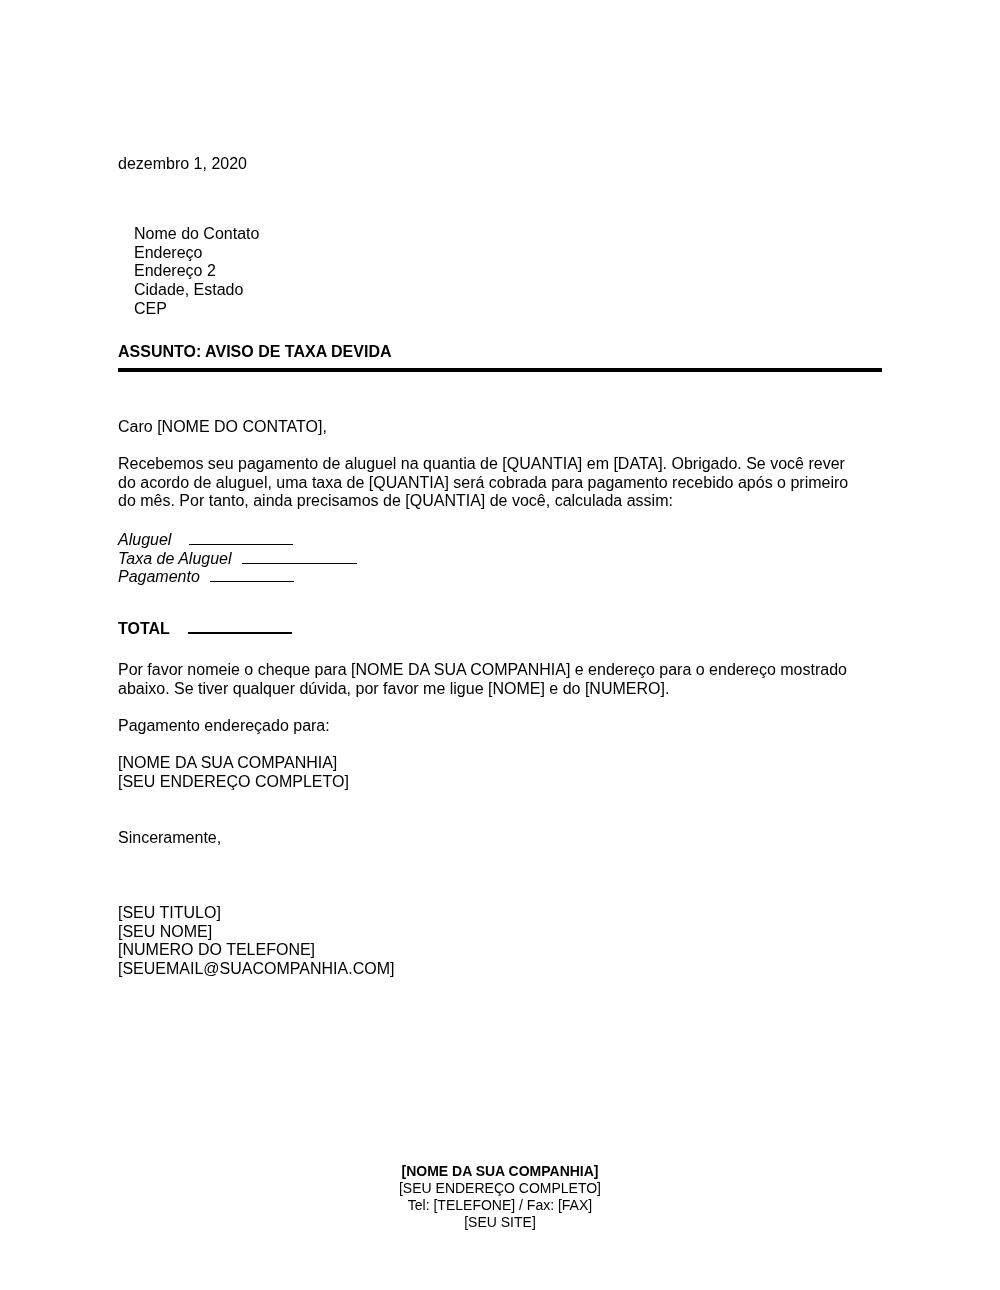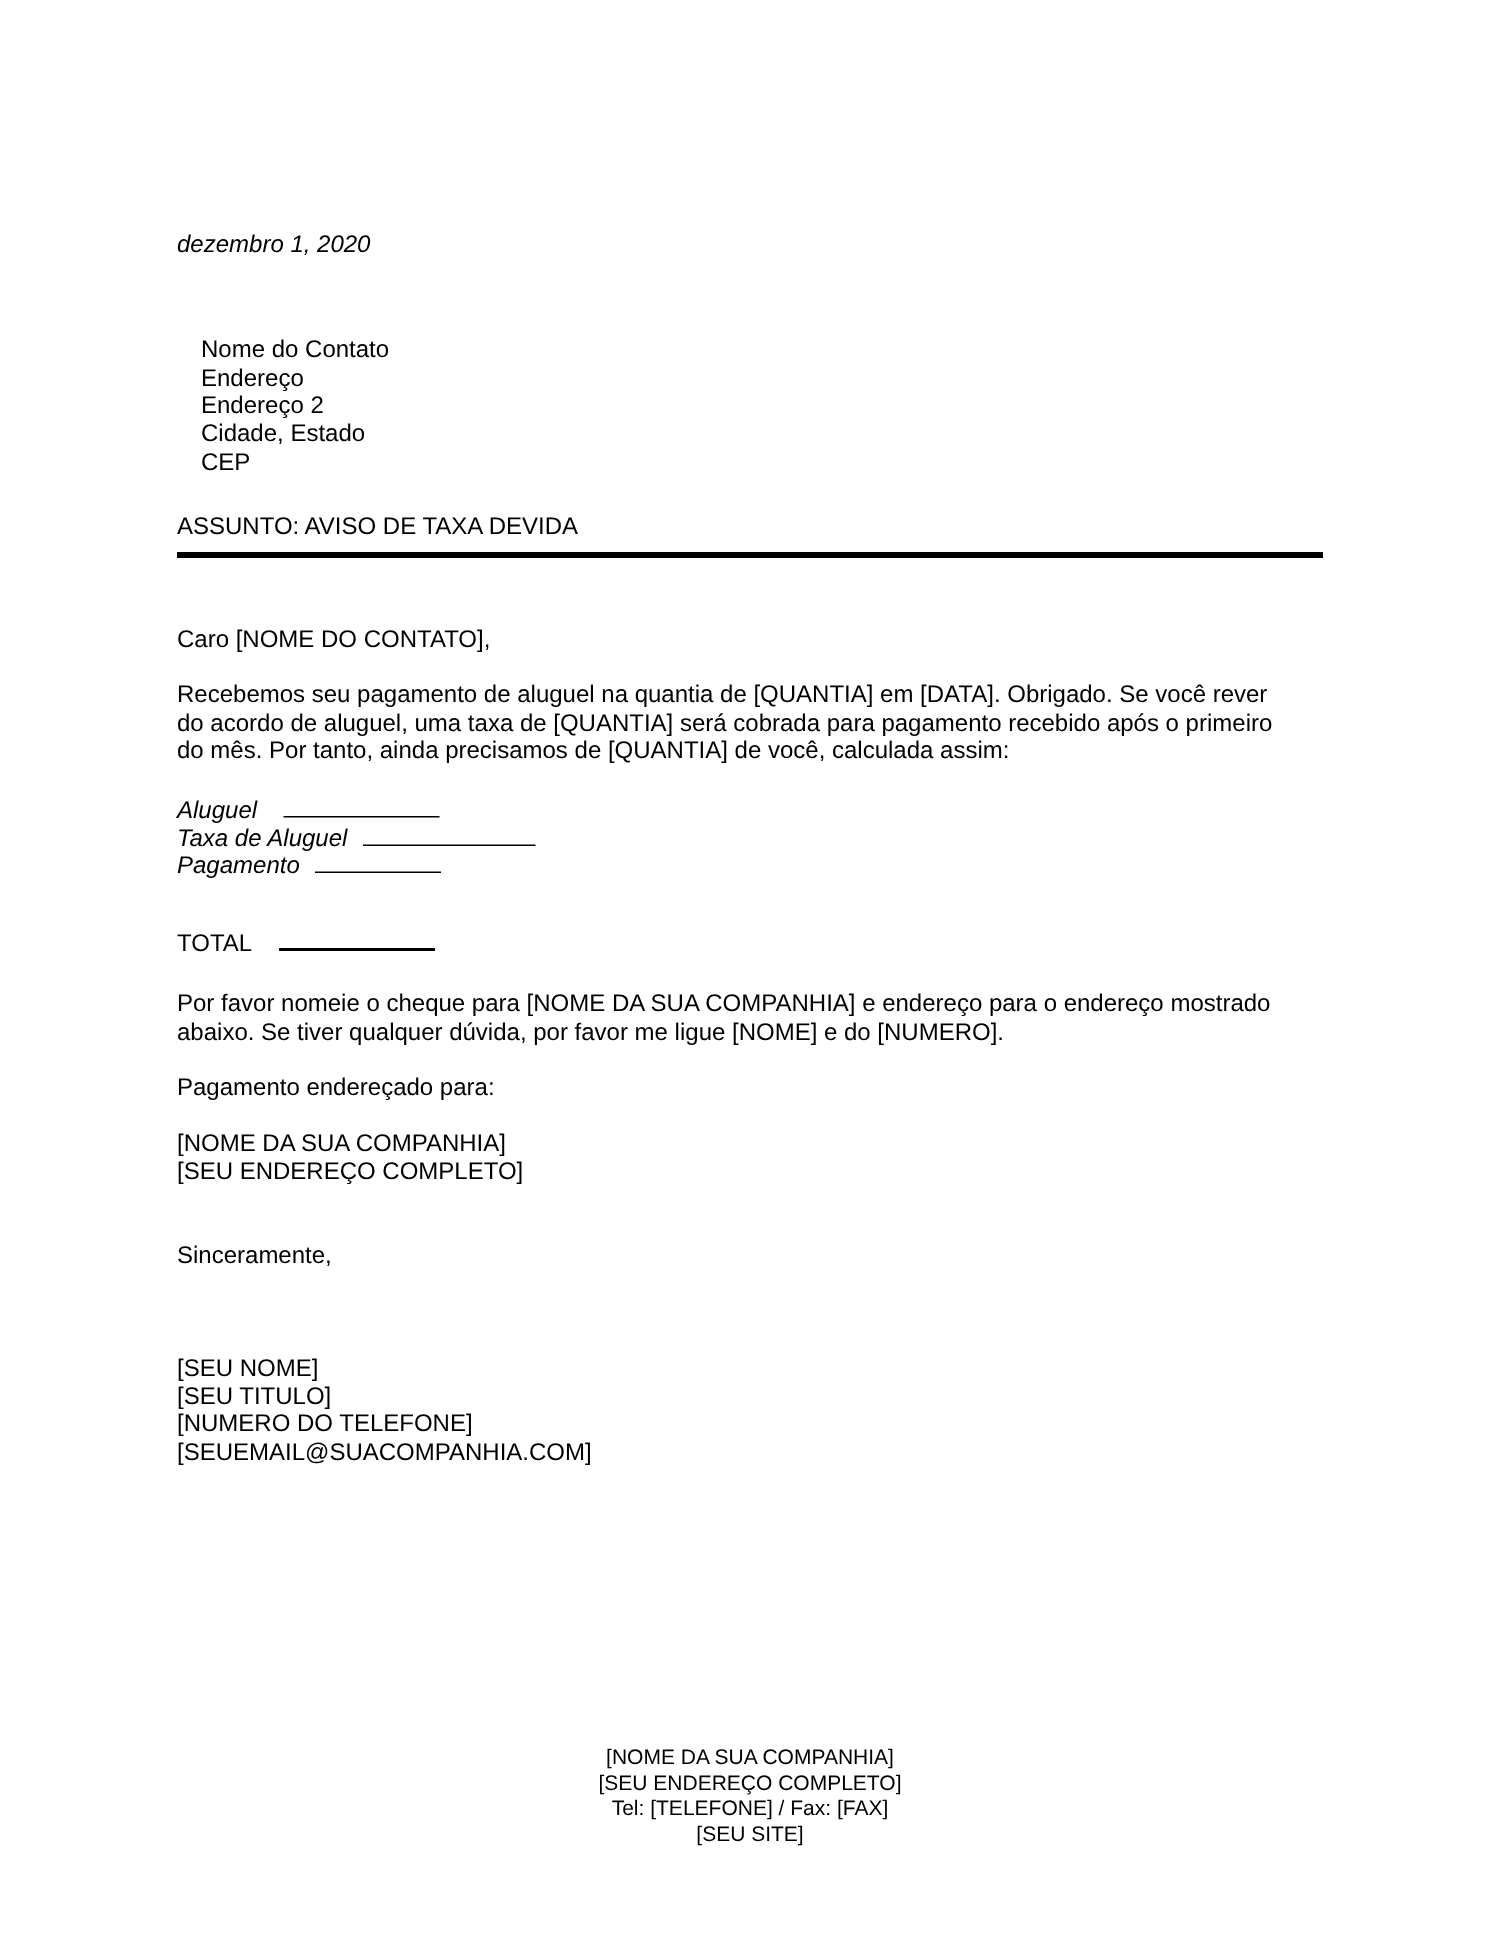--- a/index.html
+++ b/index.html
@@ -12,23 +12,23 @@
       height: 1290px;
       position: relative;
       overflow: hidden;
       font-family: "Liberation Sans", sans-serif;
       color: #000000;
       font-size: 16px;
       line-height: 18.7px;
     }
     .abs { position: absolute; }
     .line { white-space: pre; display: block; }
-    .bold { font-weight: normal; }
+    .bold { font-weight: bold; }
 
-    #date { left: 118px; top: 155px; font-style: italic; }
+    #date { left: 118px; top: 155px; }
     #recipient { left: 134px; top: 193px; margin-top: 32px; }
     #subject { left: 118px; top: 343px; }
     #rule {
       left: 118px; top: 368px;
       width: 764px; height: 4px;
       background: #000000;
     }
     #greeting { left: 118px; top: 418px; }
     #body1 { left: 118px; top: 455px; width: 780px; }
     #breakdown { left: 118px; top: 530px; font-style: italic; }
@@ -106,22 +106,22 @@
 <div id="pay-address" class="abs">
   <span class="line">[NOME DA SUA COMPANHIA]</span>
   <span class="line">[SEU ENDEREÇO COMPLETO]</span>
 </div>
 
 <div id="closing" class="abs">
   <span class="line">Sinceramente,</span>
 </div>
 
 <div id="signature" class="abs">
+  <span class="line">[SEU TITULO]</span>
   <span class="line">[SEU NOME]</span>
-  <span class="line">[SEU TITULO]</span>
   <span class="line">[NUMERO DO TELEFONE]</span>
   <span class="line">[SEUEMAIL@SUACOMPANHIA.COM]</span>
 </div>
 
 <div id="footer" class="abs">
   <span class="line bold">[NOME DA SUA COMPANHIA]</span>
   <span class="line">[SEU ENDEREÇO COMPLETO]</span>
   <span class="line">Tel: [TELEFONE] / Fax: [FAX]</span>
   <span class="line">[SEU SITE]</span>
 </div>

